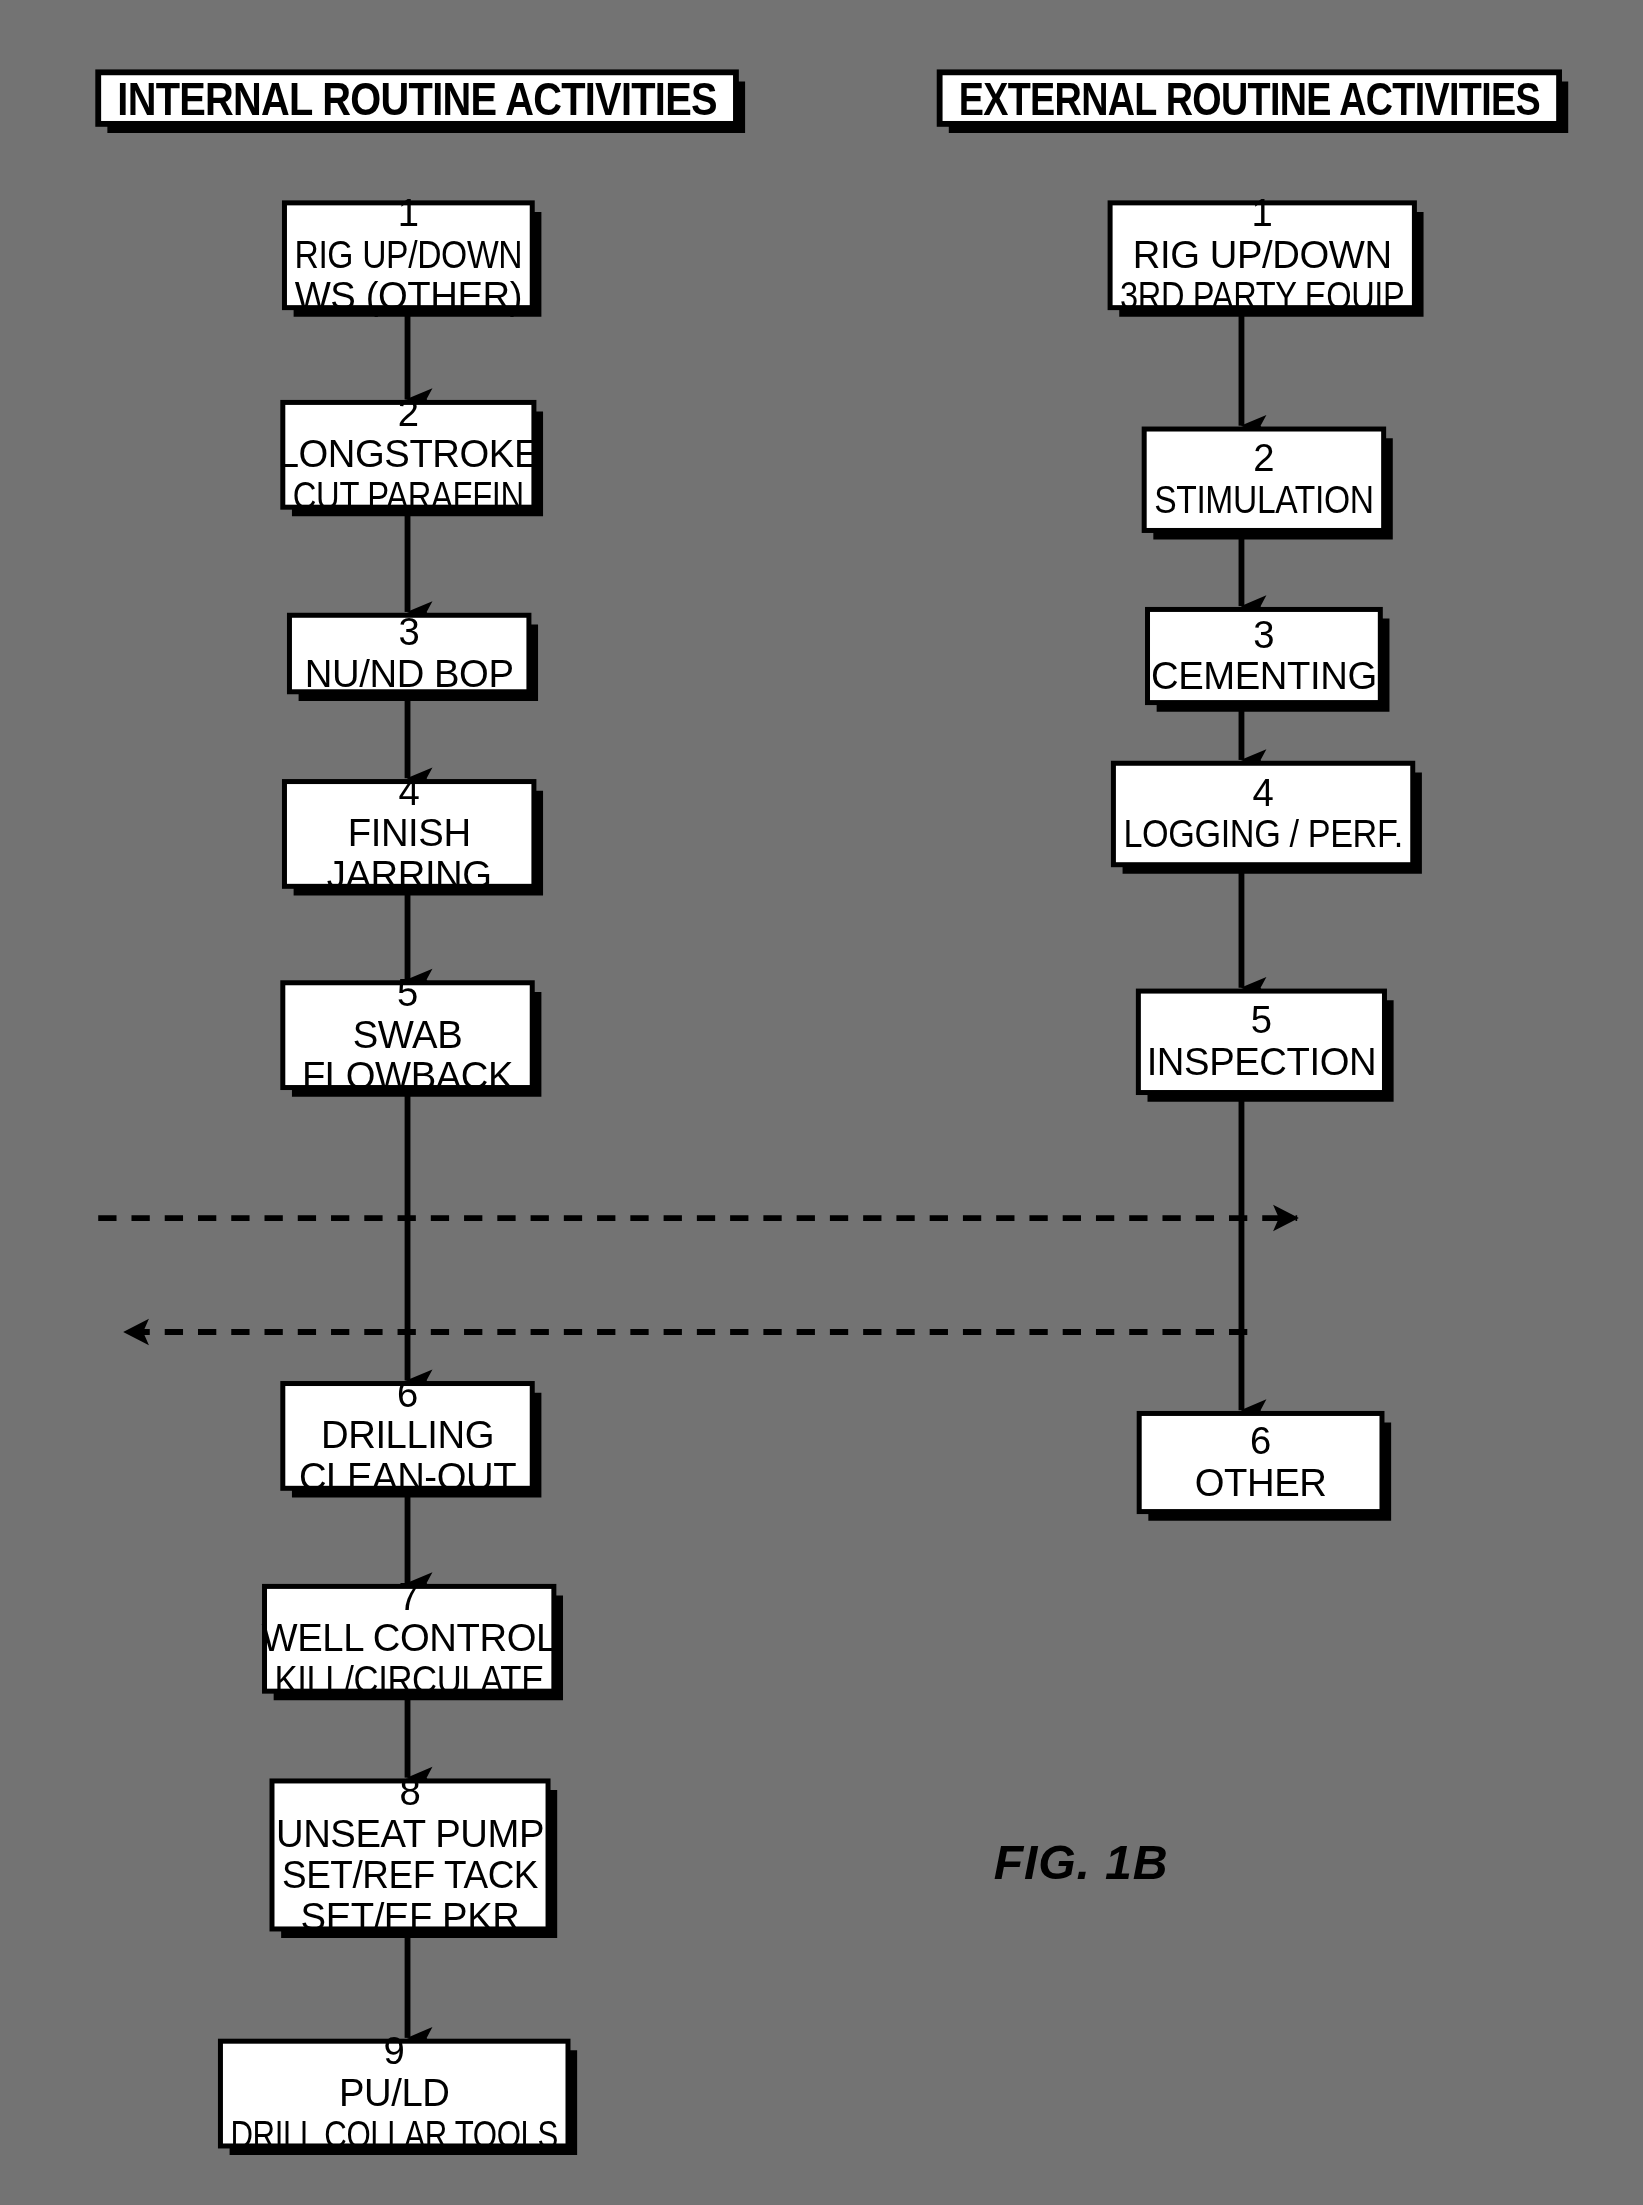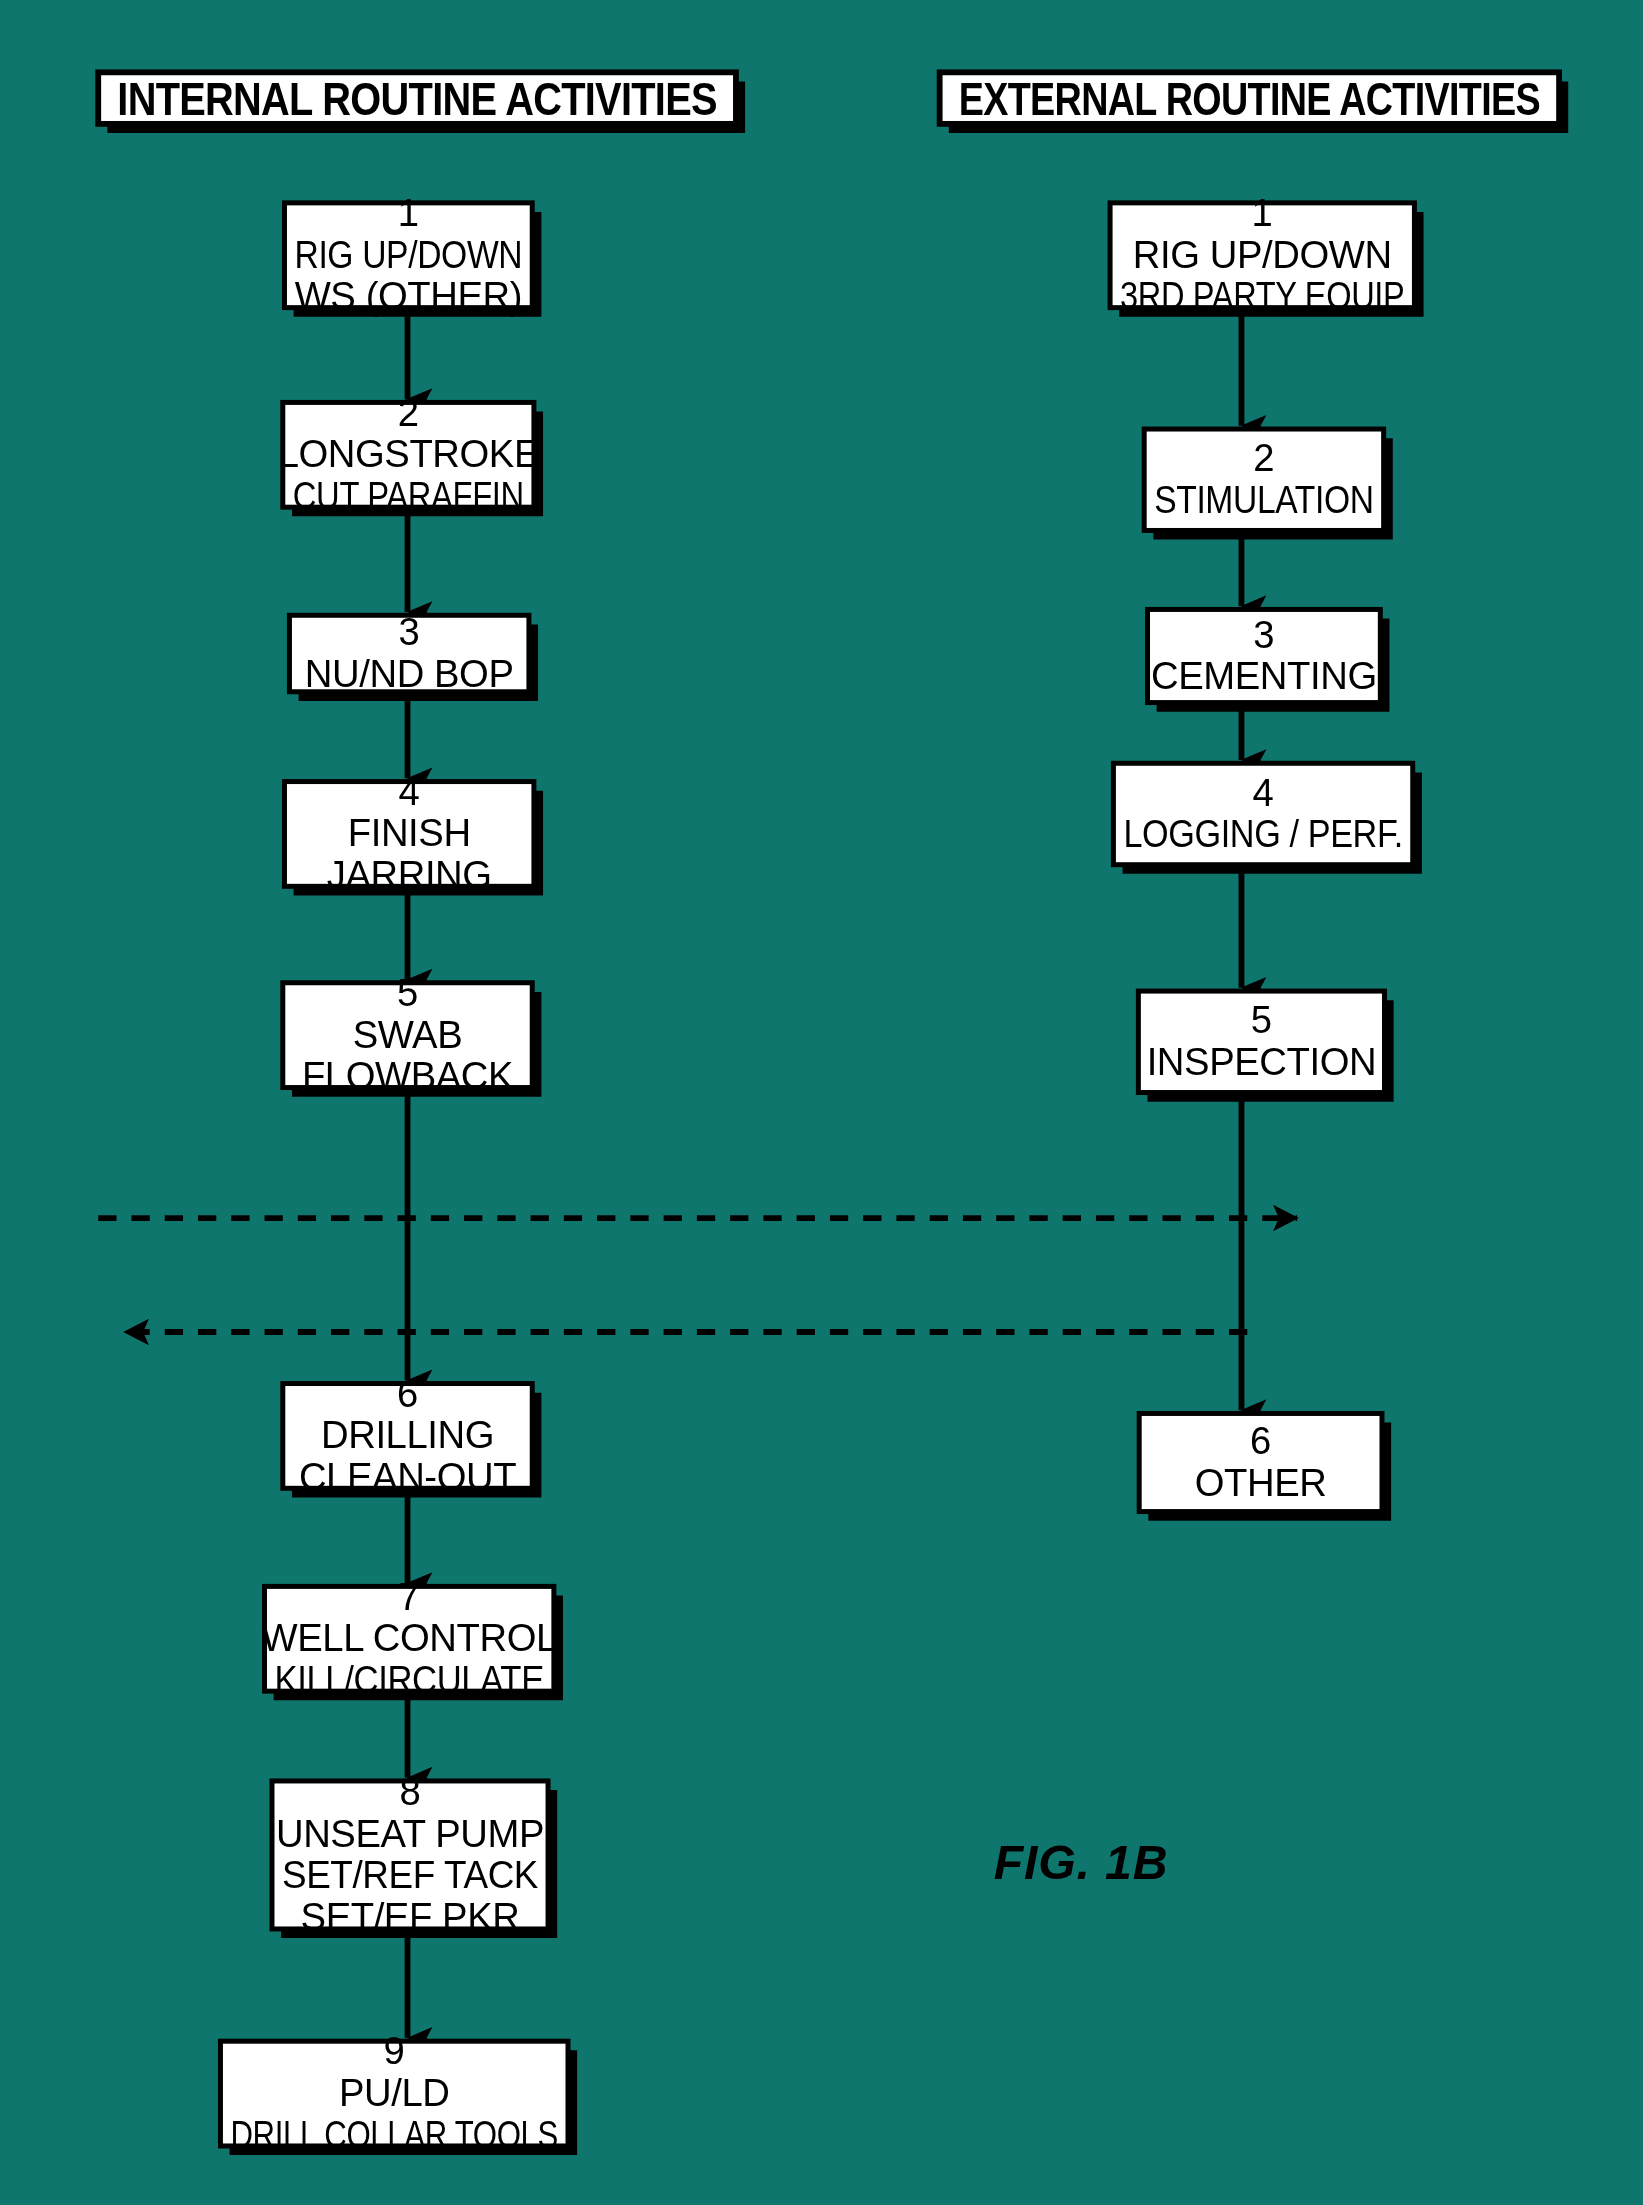--- a/index.html
+++ b/index.html
@@ -10,21 +10,21 @@
   body {
     width: 1644px;
     height: 2205px;
     overflow: hidden;
     font-family: "Liberation Sans", sans-serif;
   }
   #canvas {
     position: relative;
     width: 1644px;
     height: 2205px;
-    background: #0f766e;
+    background: #737373;
   }
   svg.layer {
     position: absolute;
     left: 0;
     top: 0;
     width: 1644px;
     height: 2205px;
   }
   .hdr-text {
     font-family: "Liberation Sans", sans-serif;

